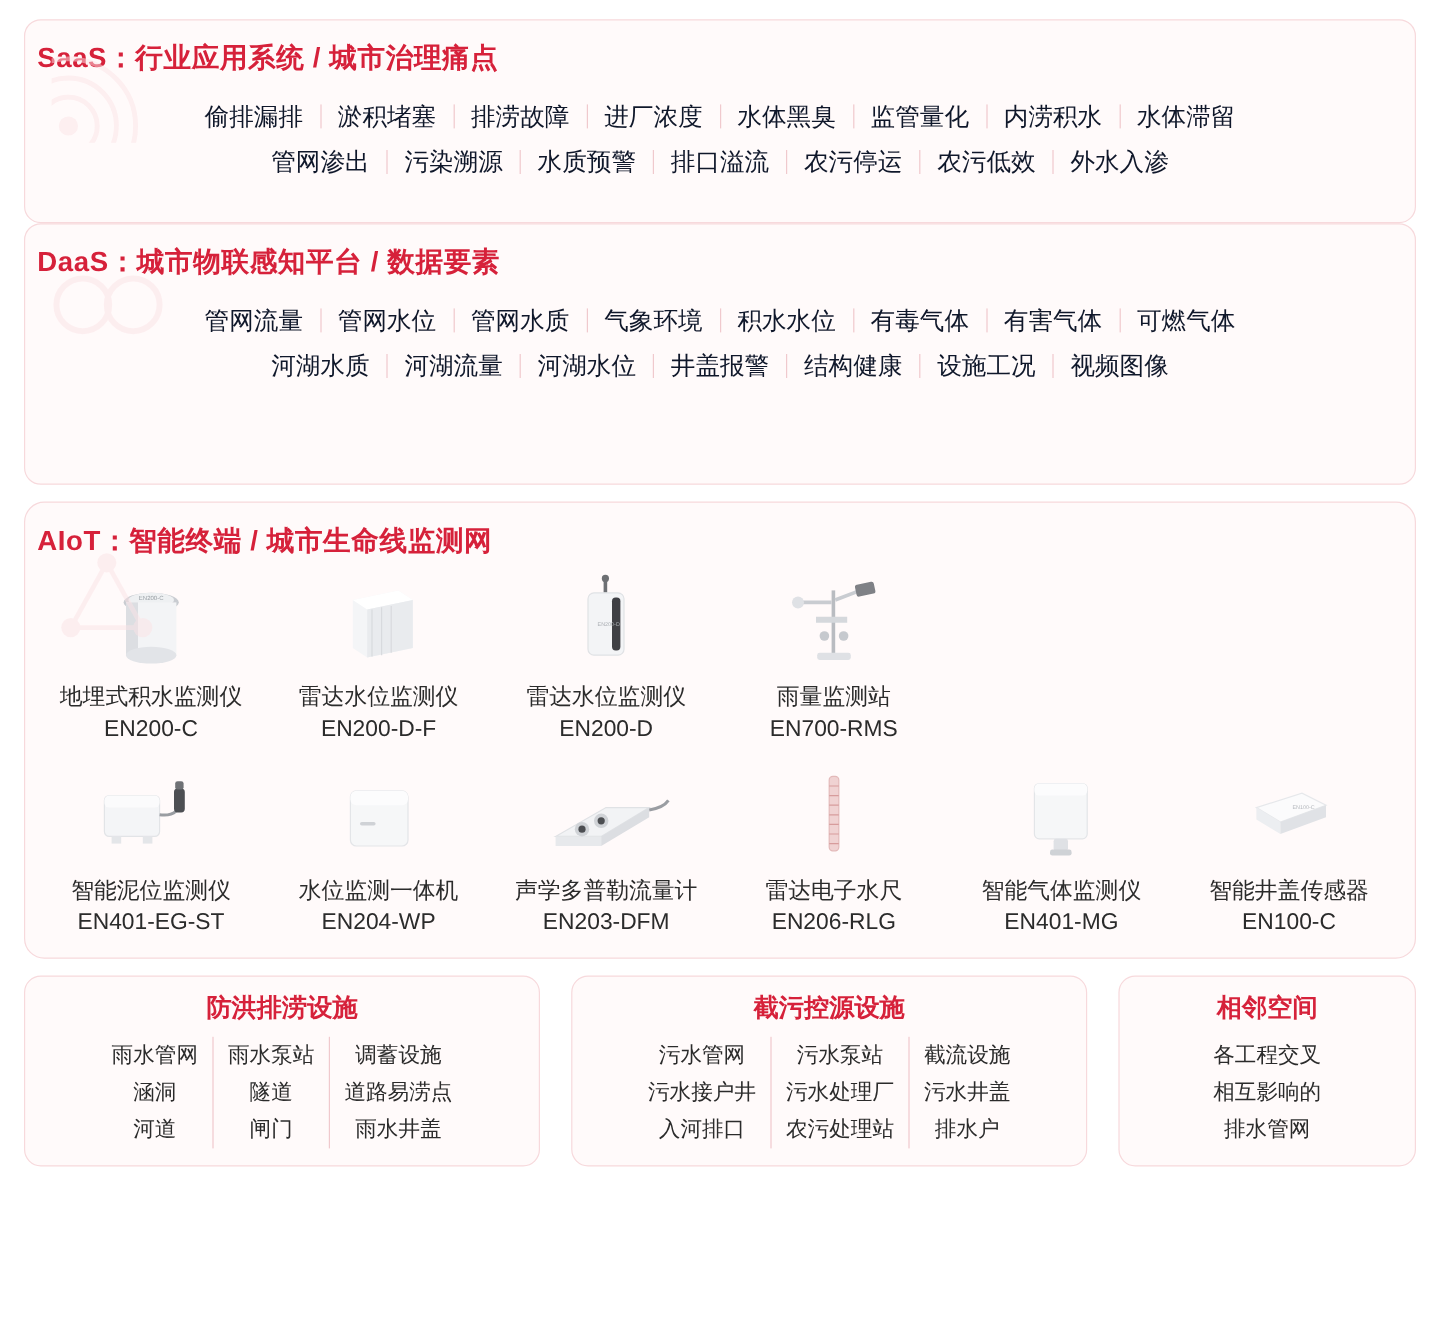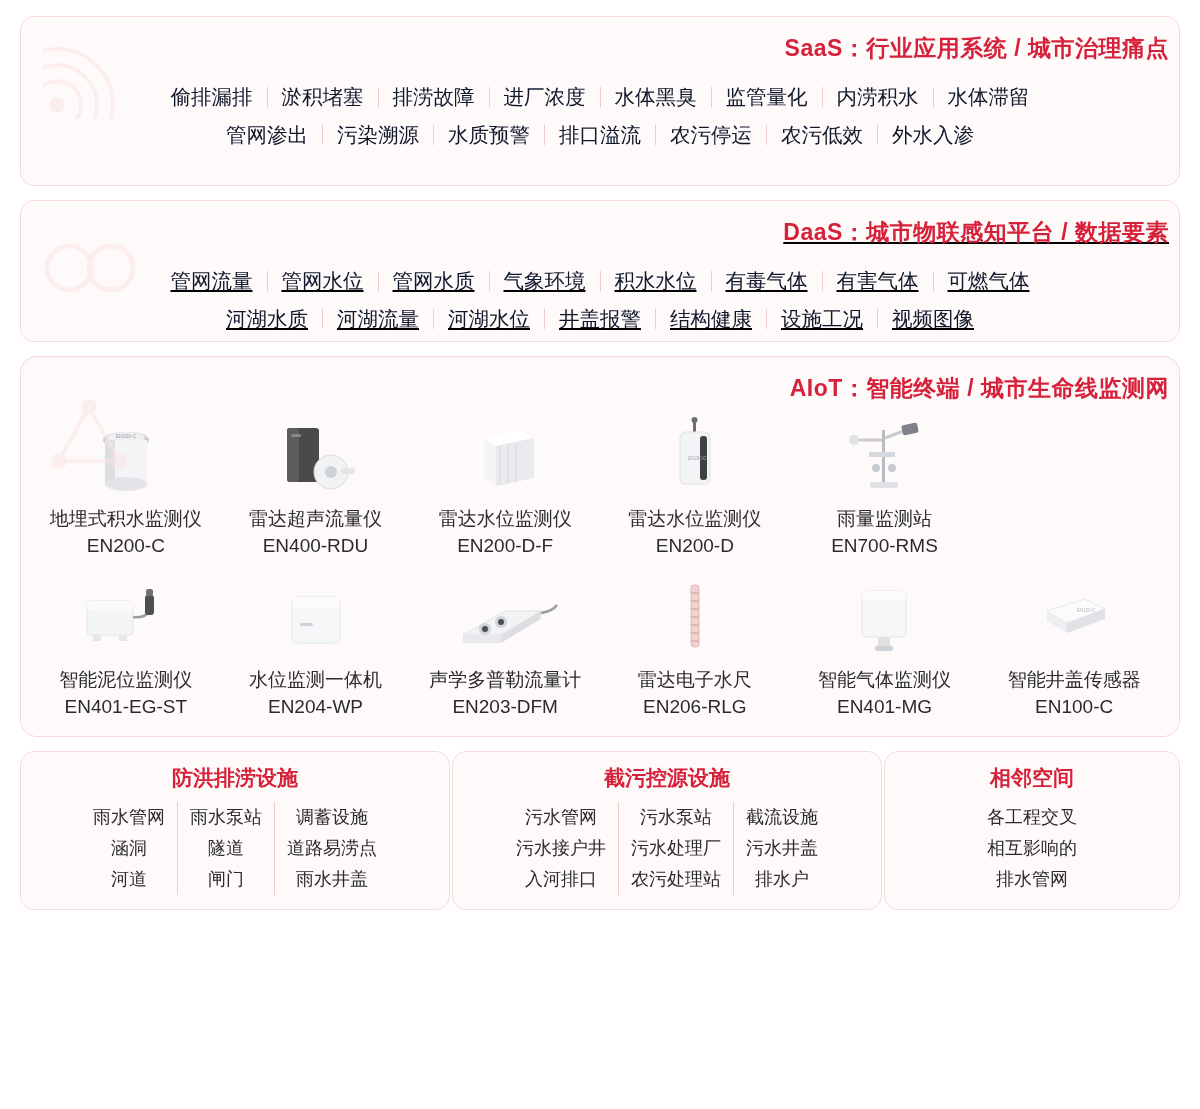--- a/index.html
+++ b/index.html
@@ -17,21 +17,21 @@
 
   
   .panel {
     position: relative;
     border: 1.5px solid #f7d9dc;
     border-radius: 14px;
     background: #fffafa;
     overflow: hidden;
   }
   .panel-title {
-    text-align: right;
+    text-align: left;
     font-size: 23px;
     font-weight: bold;
     color: #d6213a;
     letter-spacing: 0.5px;
   }
 
   
   .ornament {
     position: absolute;
     left: 22px;
@@ -54,21 +54,21 @@
     white-space: nowrap;
   }
   .tag-sep {
     width: 1px;
     height: 20px;
     background: #f0c9cd;
   }
 
   
   #saas-panel { height: 170px; padding: 16px 10px 0; }
-  #daas-panel { height: 142px; padding: 16px 10px 0; margin-top: 14px; text-decoration: underline; }
+  #daas-panel { height: 218px; padding: 16px 10px 0; margin-top: 0; }
 
   
   #aiot-panel { margin-top: 14px; padding: 16px 10px 10px; border-radius: 17px; }
   .device-grid {
     display: grid;
     grid-template-columns: repeat(6, 1fr);
     margin-top: 8px;
   }
   .device {
     display: flex;
@@ -92,21 +92,21 @@
   .device-model {
     margin-top: 3px;
     font-size: 19px;
     color: #2b2b2b;
     white-space: nowrap;
   }
 
   
   .bottom-row {
     display: flex;
-    gap: 2px;
+    gap: 26px;
     margin-top: 14px;
   }
   .facility {
     border: 1.5px solid #f7d9dc;
     border-radius: 14px;
     background: #fffafa;
     padding: 12px 6px 14px;
   }
   .facility.wide1 { flex: 0 0 430px; }
   .facility.wide2 { flex: 0 0 430px; }
@@ -255,34 +255,20 @@
             <rect x="19" y="24" width="42" height="44" fill="#f3f4f6"></rect>
             <rect x="19" y="24" width="10" height="44" fill="#dcdee2"></rect>
             <ellipse cx="40" cy="68" rx="21" ry="7" fill="#e2e4e8"></ellipse>
             <text x="40" y="22" font-size="5" fill="#9aa0a6" text-anchor="middle">EN200-C</text>
           </svg>
         </div>
         <div class="device-name">地埋式积水监测仪</div>
         <div class="device-model">EN200-C</div>
       </div>
 
-      <div class="device">
-        <div class="device-img">
-          <svg width="100" height="86" viewBox="0 0 100 86">
-            <rect x="22" y="12" width="32" height="54" rx="3" fill="#4a4a4c"></rect>
-            <rect x="22" y="12" width="12" height="54" rx="3" fill="#5d5d60"></rect>
-            <rect x="26" y="18" width="10" height="3" rx="1.5" fill="#8a8a8d"></rect>
-            <circle cx="66" cy="56" r="17" fill="#f1f2f4" stroke="#d9dbde"></circle>
-            <circle cx="66" cy="56" r="6" fill="#cfd2d6"></circle>
-            <rect x="76" y="52" width="14" height="6" rx="3" fill="#e2e4e7"></rect>
-          </svg>
-        </div>
-        <div class="device-name">雷达超声流量仪</div>
-        <div class="device-model">EN400-RDU</div>
-      </div>
 
       <div class="device">
         <div class="device-img">
           <svg width="90" height="86" viewBox="0 0 90 86">
             <polygon points="24,22 62,14 74,22 74,62 36,70 24,62" fill="#f4f5f7"></polygon>
             <polygon points="24,22 62,14 74,22 36,30" fill="#ffffff"></polygon>
             <polygon points="36,30 74,22 74,62 36,70" fill="#e9ebee"></polygon>
             <line x1="40" y1="30" x2="40" y2="69" stroke="#d8dade"></line>
             <line x1="48" y1="28" x2="48" y2="68" stroke="#d8dade"></line>
             <line x1="56" y1="27" x2="56" y2="66" stroke="#d8dade"></line>

